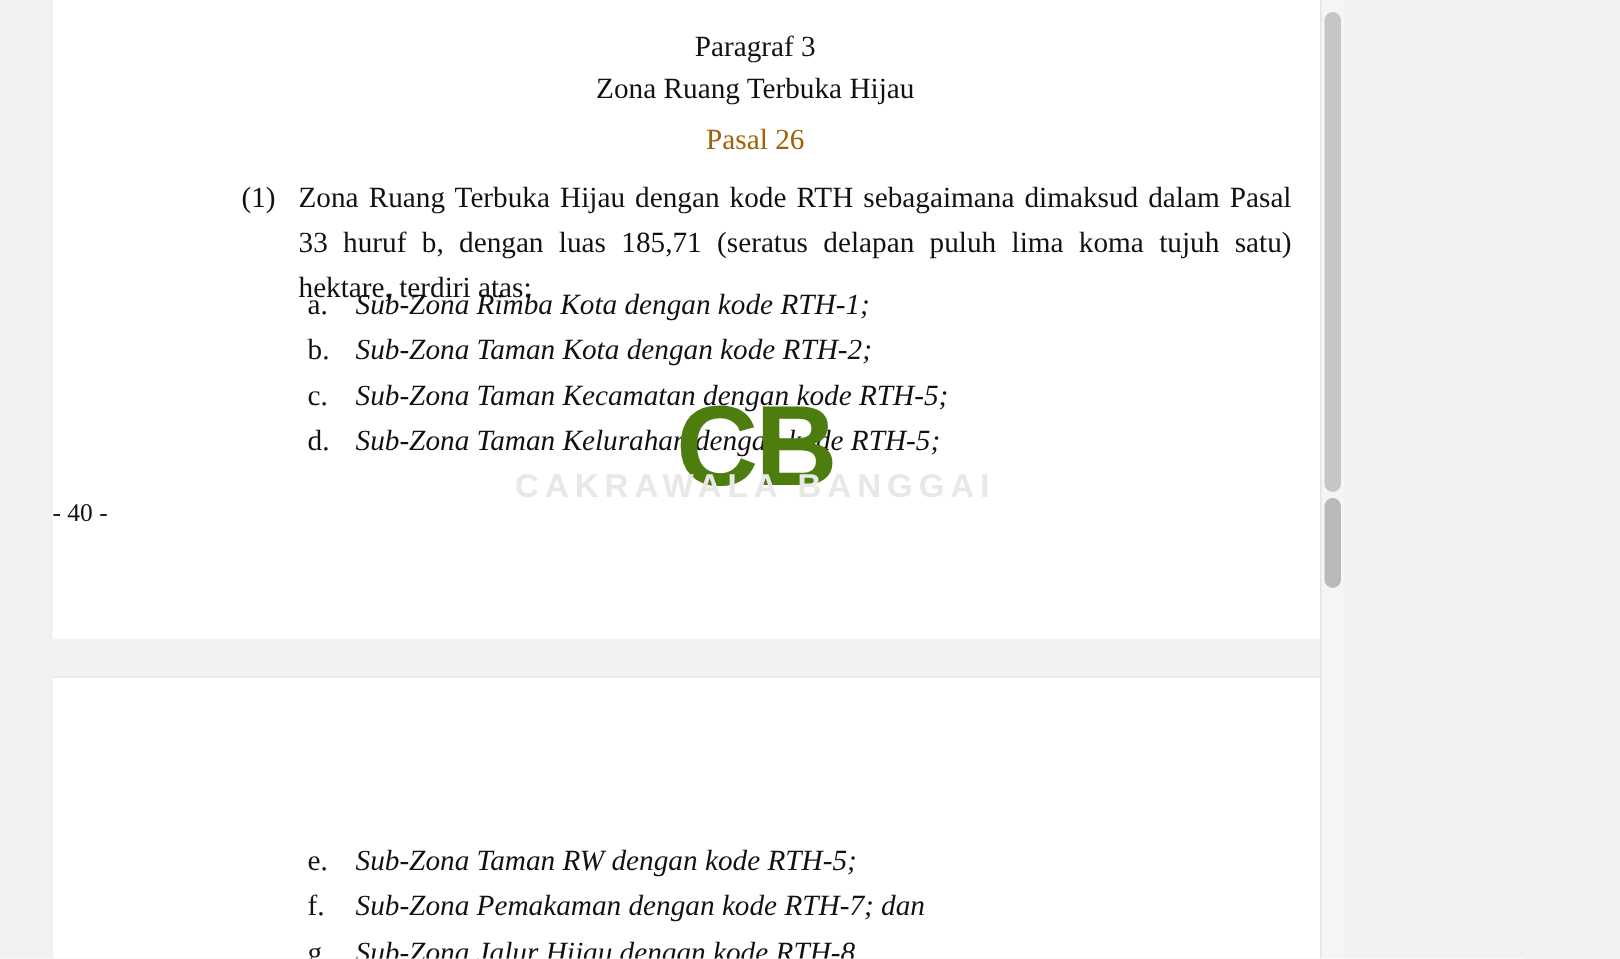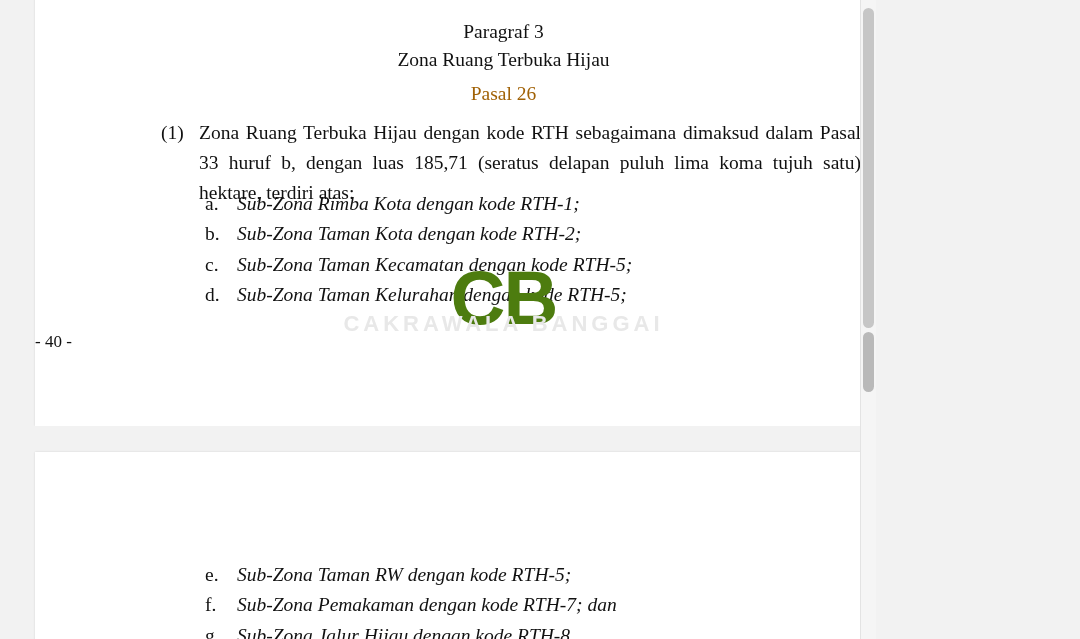--- a/index.html
+++ b/index.html
@@ -16,20 +16,21 @@
   }
 
   .viewer {
     position: absolute;
     left: 0;
     top: 0;
     width: 876px;
     height: 639px;
     background: #f2f2f2;
     overflow: hidden;
+    padding-left: 20px;
   }
 
   .page {
     position: absolute;
     left: 35px;
     width: 937px;
     background: #ffffff;
     box-shadow: 0 0 2px rgba(0,0,0,0.12);
   }
 

